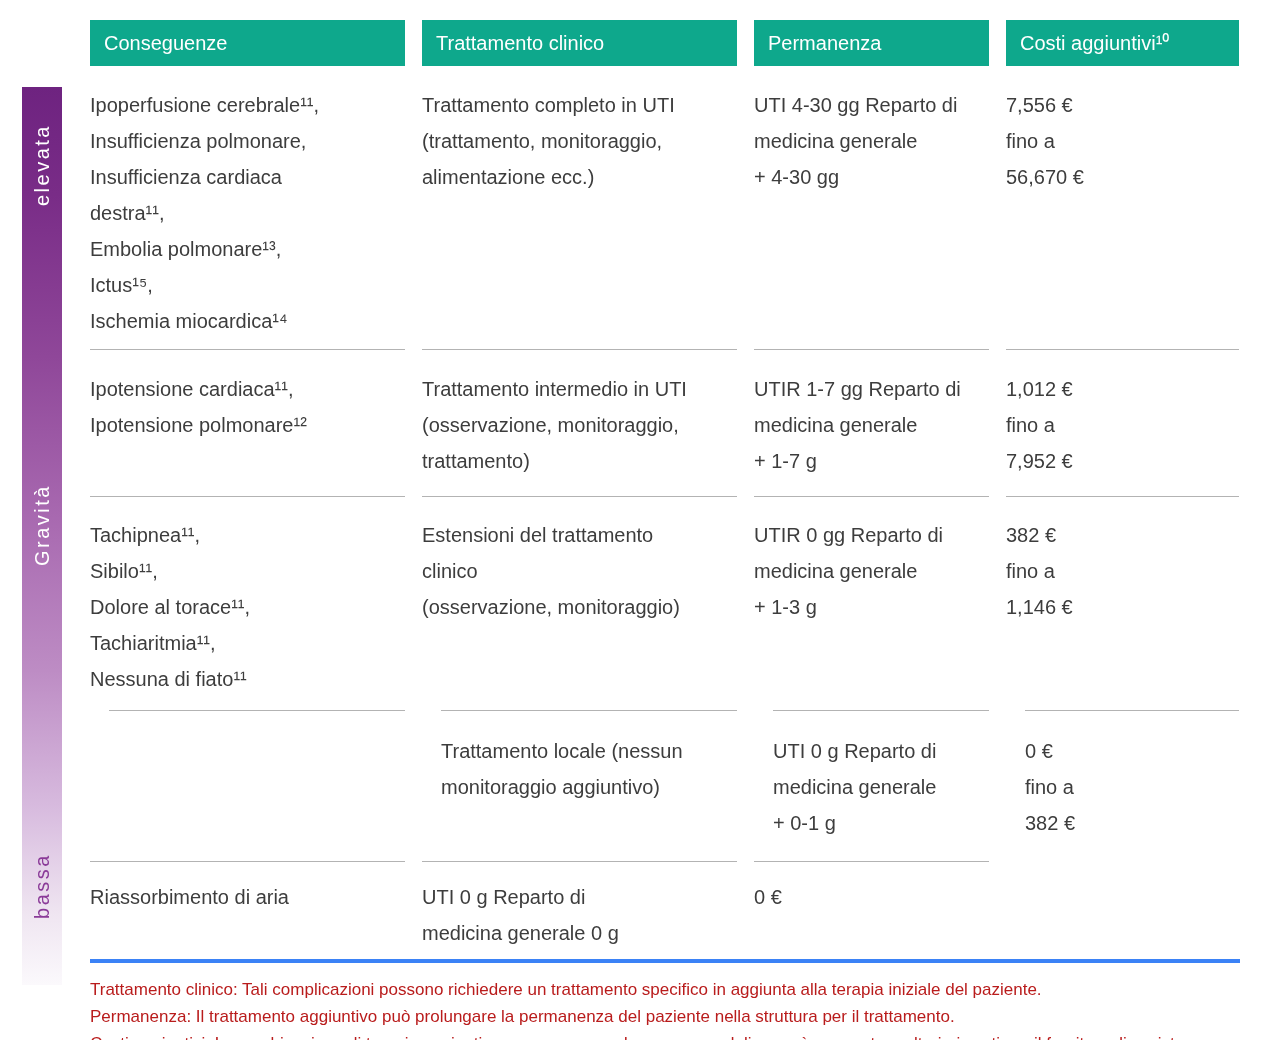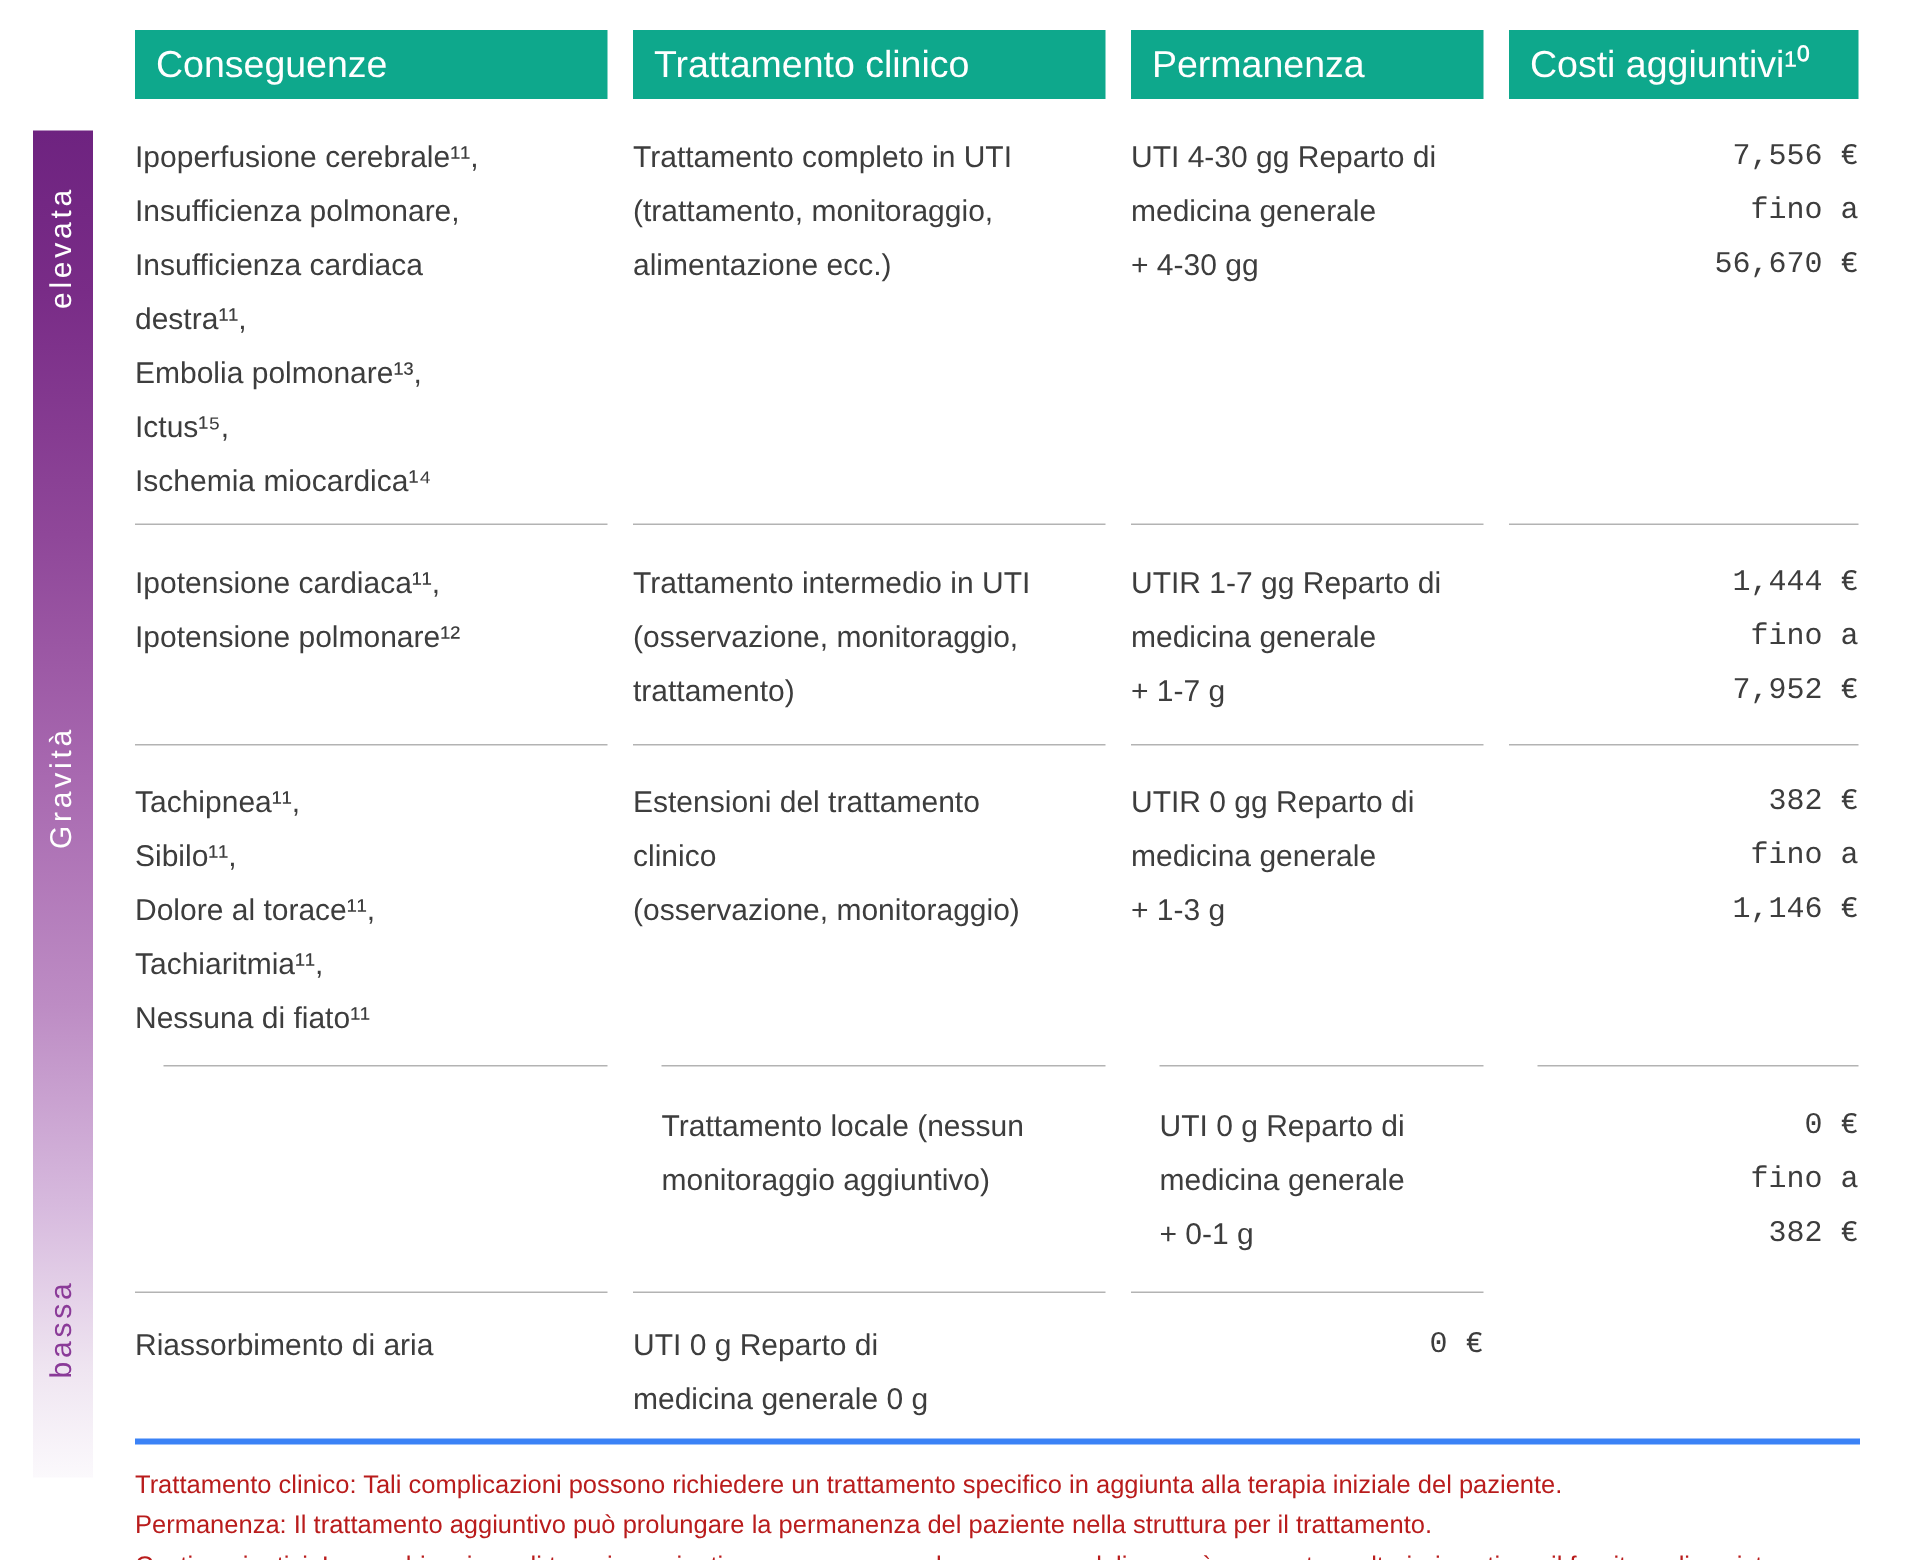--- a/index.html
+++ b/index.html
@@ -33,30 +33,30 @@
   
   .table-wrap { position:absolute; left:90px; top:20px; width:1150px; }
   .grid {
     display:grid;
     grid-template-columns:315px 315px 235px 233px;
     column-gap:17px;
   }
   .hdr-cell {
     background:#0ea88c; color:#ffffff;
     height:46px; line-height:46px;
-    font-size:25px; padding-left:14px;
+    font-size:20px; padding-left:14px;
     white-space:nowrap; overflow:hidden;
   }
   .trow > div {
     font-size:20px; line-height:36px;
     white-space:pre-line;
     padding-top:21px; padding-bottom:12px;
   }
   .trow.bordered > div { border-top:1px solid #b3b3b3; }
-  .cell-costi { text-align:right;font-family:Liberation Mono, monospace; }
+  .cell-costi { text-align:left; }
   .row1 > div { padding-top:21px; padding-bottom:10px; }
   .row2 > div { padding-top:21px; padding-bottom:17px; }
   .row3 > div { padding-top:20px; padding-bottom:13px; }
   .row4 > div { padding-top:22px; padding-bottom:20px;margin-left:19px; }
   .row5 > div { padding-top:17px; padding-bottom:8px; }
   .bottom-rule { border-bottom:4px solid #3b82f6; }
 
   .footnotes { margin-top:13px; }
   .footnote {
     font-size:17px; line-height:27px; color:#b91c1c;
@@ -105,21 +105,21 @@
 
       <div class="grid trow bordered row2">
         <div class="cell-conseguenze">Ipotensione cardiaca¹¹,
 Ipotensione polmonare¹²</div>
         <div class="cell-trattamento">Trattamento intermedio in UTI
 (osservazione, monitoraggio,
 trattamento)</div>
         <div class="cell-permanenza">UTIR 1-7 gg Reparto di
 medicina generale
 + 1-7 g</div>
-        <div class="cell-costi">1,444 €
+        <div class="cell-costi">1,012 €
 fino a
 7,952 €</div>
       </div>
 
       <div class="grid trow bordered row3">
         <div class="cell-conseguenze">Tachipnea¹¹,
 Sibilo¹¹,
 Dolore al torace¹¹,
 Tachiaritmia¹¹,
 Nessuna di fiato¹¹</div>

